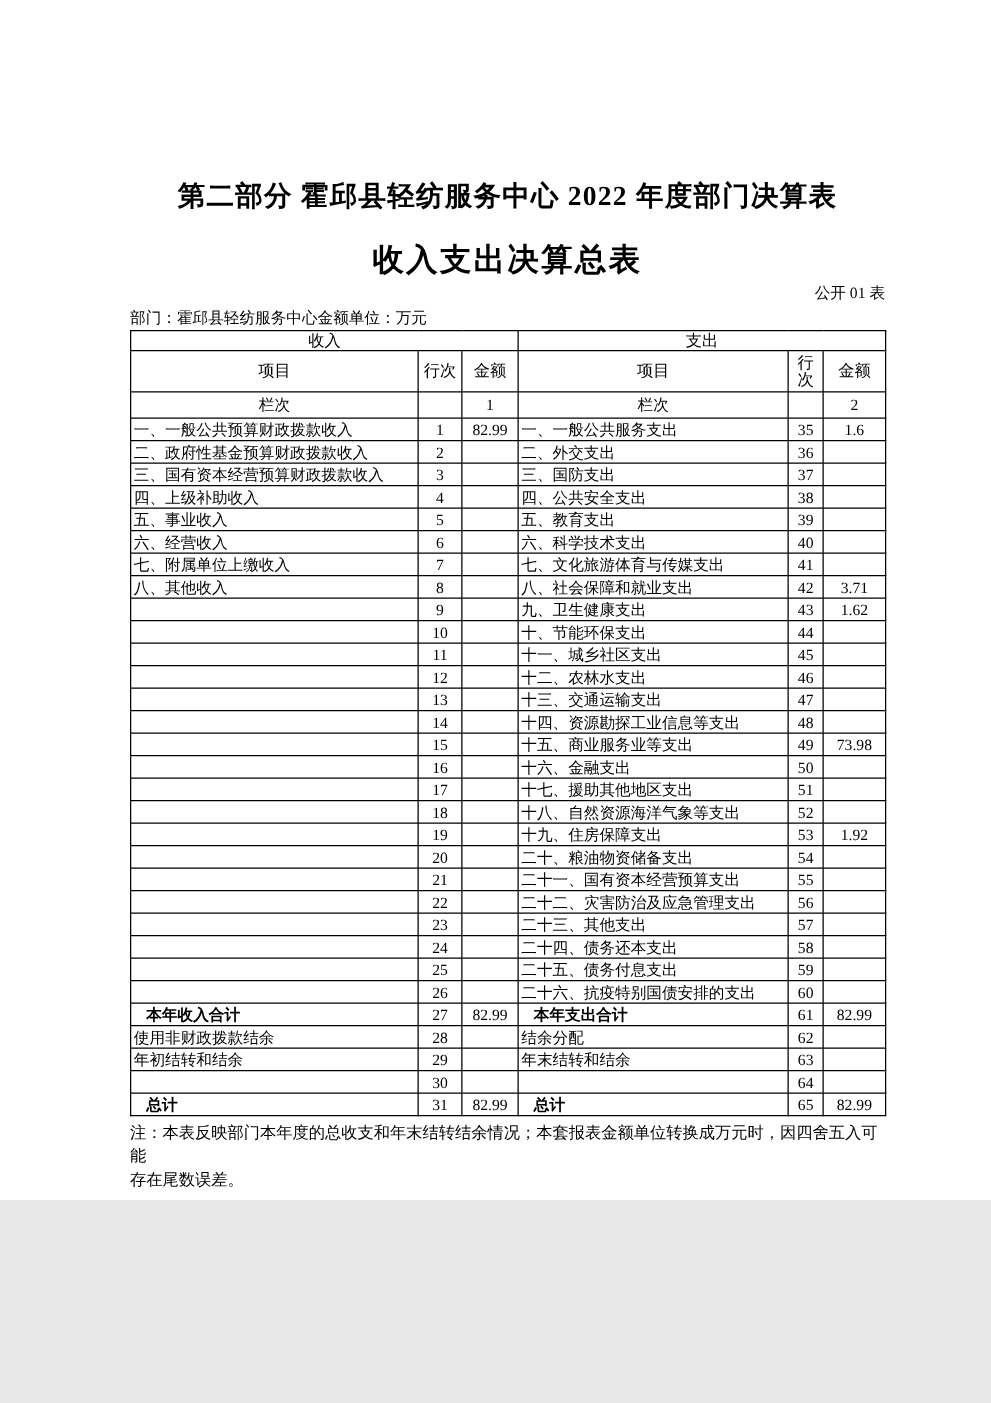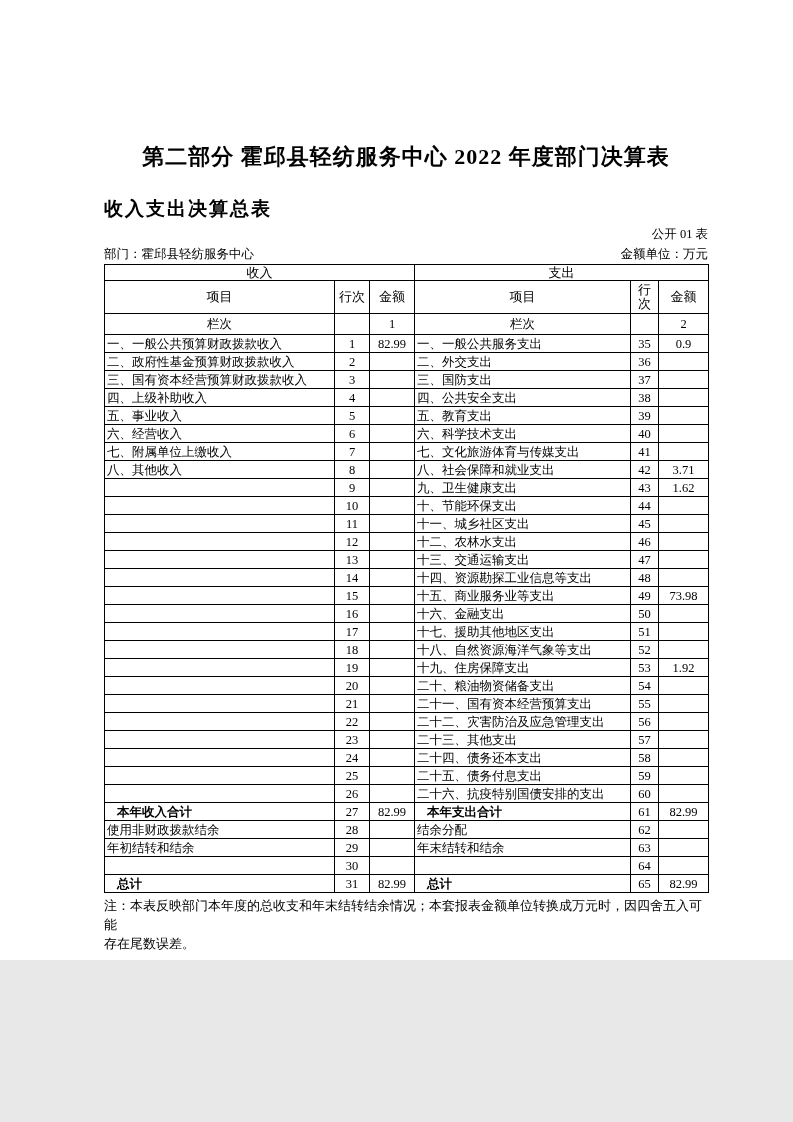--- a/index.html
+++ b/index.html
@@ -15,27 +15,27 @@
   .content { position: absolute; left: 104px; top: 0; width: 604px; }
   .title {
     margin-top: 142px;
     font-size: 22px; font-weight: bold;
     text-align: center; letter-spacing: 1px;
     line-height: 30px;
     white-space: nowrap;
   }
   .subtitle {
     margin-top: 24px;
-    font-size: 19px; font-weight: bold;
-    letter-spacing: 2px;
+    font-size: 25px; font-weight: bold;
+    text-align: center; letter-spacing: 2px;
     line-height: 26px;
   }
   .form-no { text-align: right; font-size: 12.5px; line-height: 16px; margin-top: 4px; }
   .meta-row {
-    display: flex; justify-content: space-between;
+    display: flex; 
     font-size: 12.5px; line-height: 16px; margin-top: 4px;
   }
   table {
     margin-top: 2px;
     width: 604px;
     border-collapse: collapse;
     table-layout: fixed;
     border: 1.5px solid #000;
   }
   td {
@@ -107,21 +107,21 @@
           <td>栏次</td>
           <td></td>
           <td>2</td>
         </tr>
       <tr class="data-row">
     <td class="item">一、一般公共预算财政拨款收入</td>
     <td>1</td>
     <td>82.99</td>
     <td class="item">一、一般公共服务支出</td>
     <td>35</td>
-    <td>0.9</td>
+    <td>1.6</td>
   </tr>
           <tr class="data-row">
     <td class="item">二、政府性基金预算财政拨款收入</td>
     <td>2</td>
     <td></td>
     <td class="item">二、外交支出</td>
     <td>36</td>
     <td></td>
   </tr>
           <tr class="data-row">

